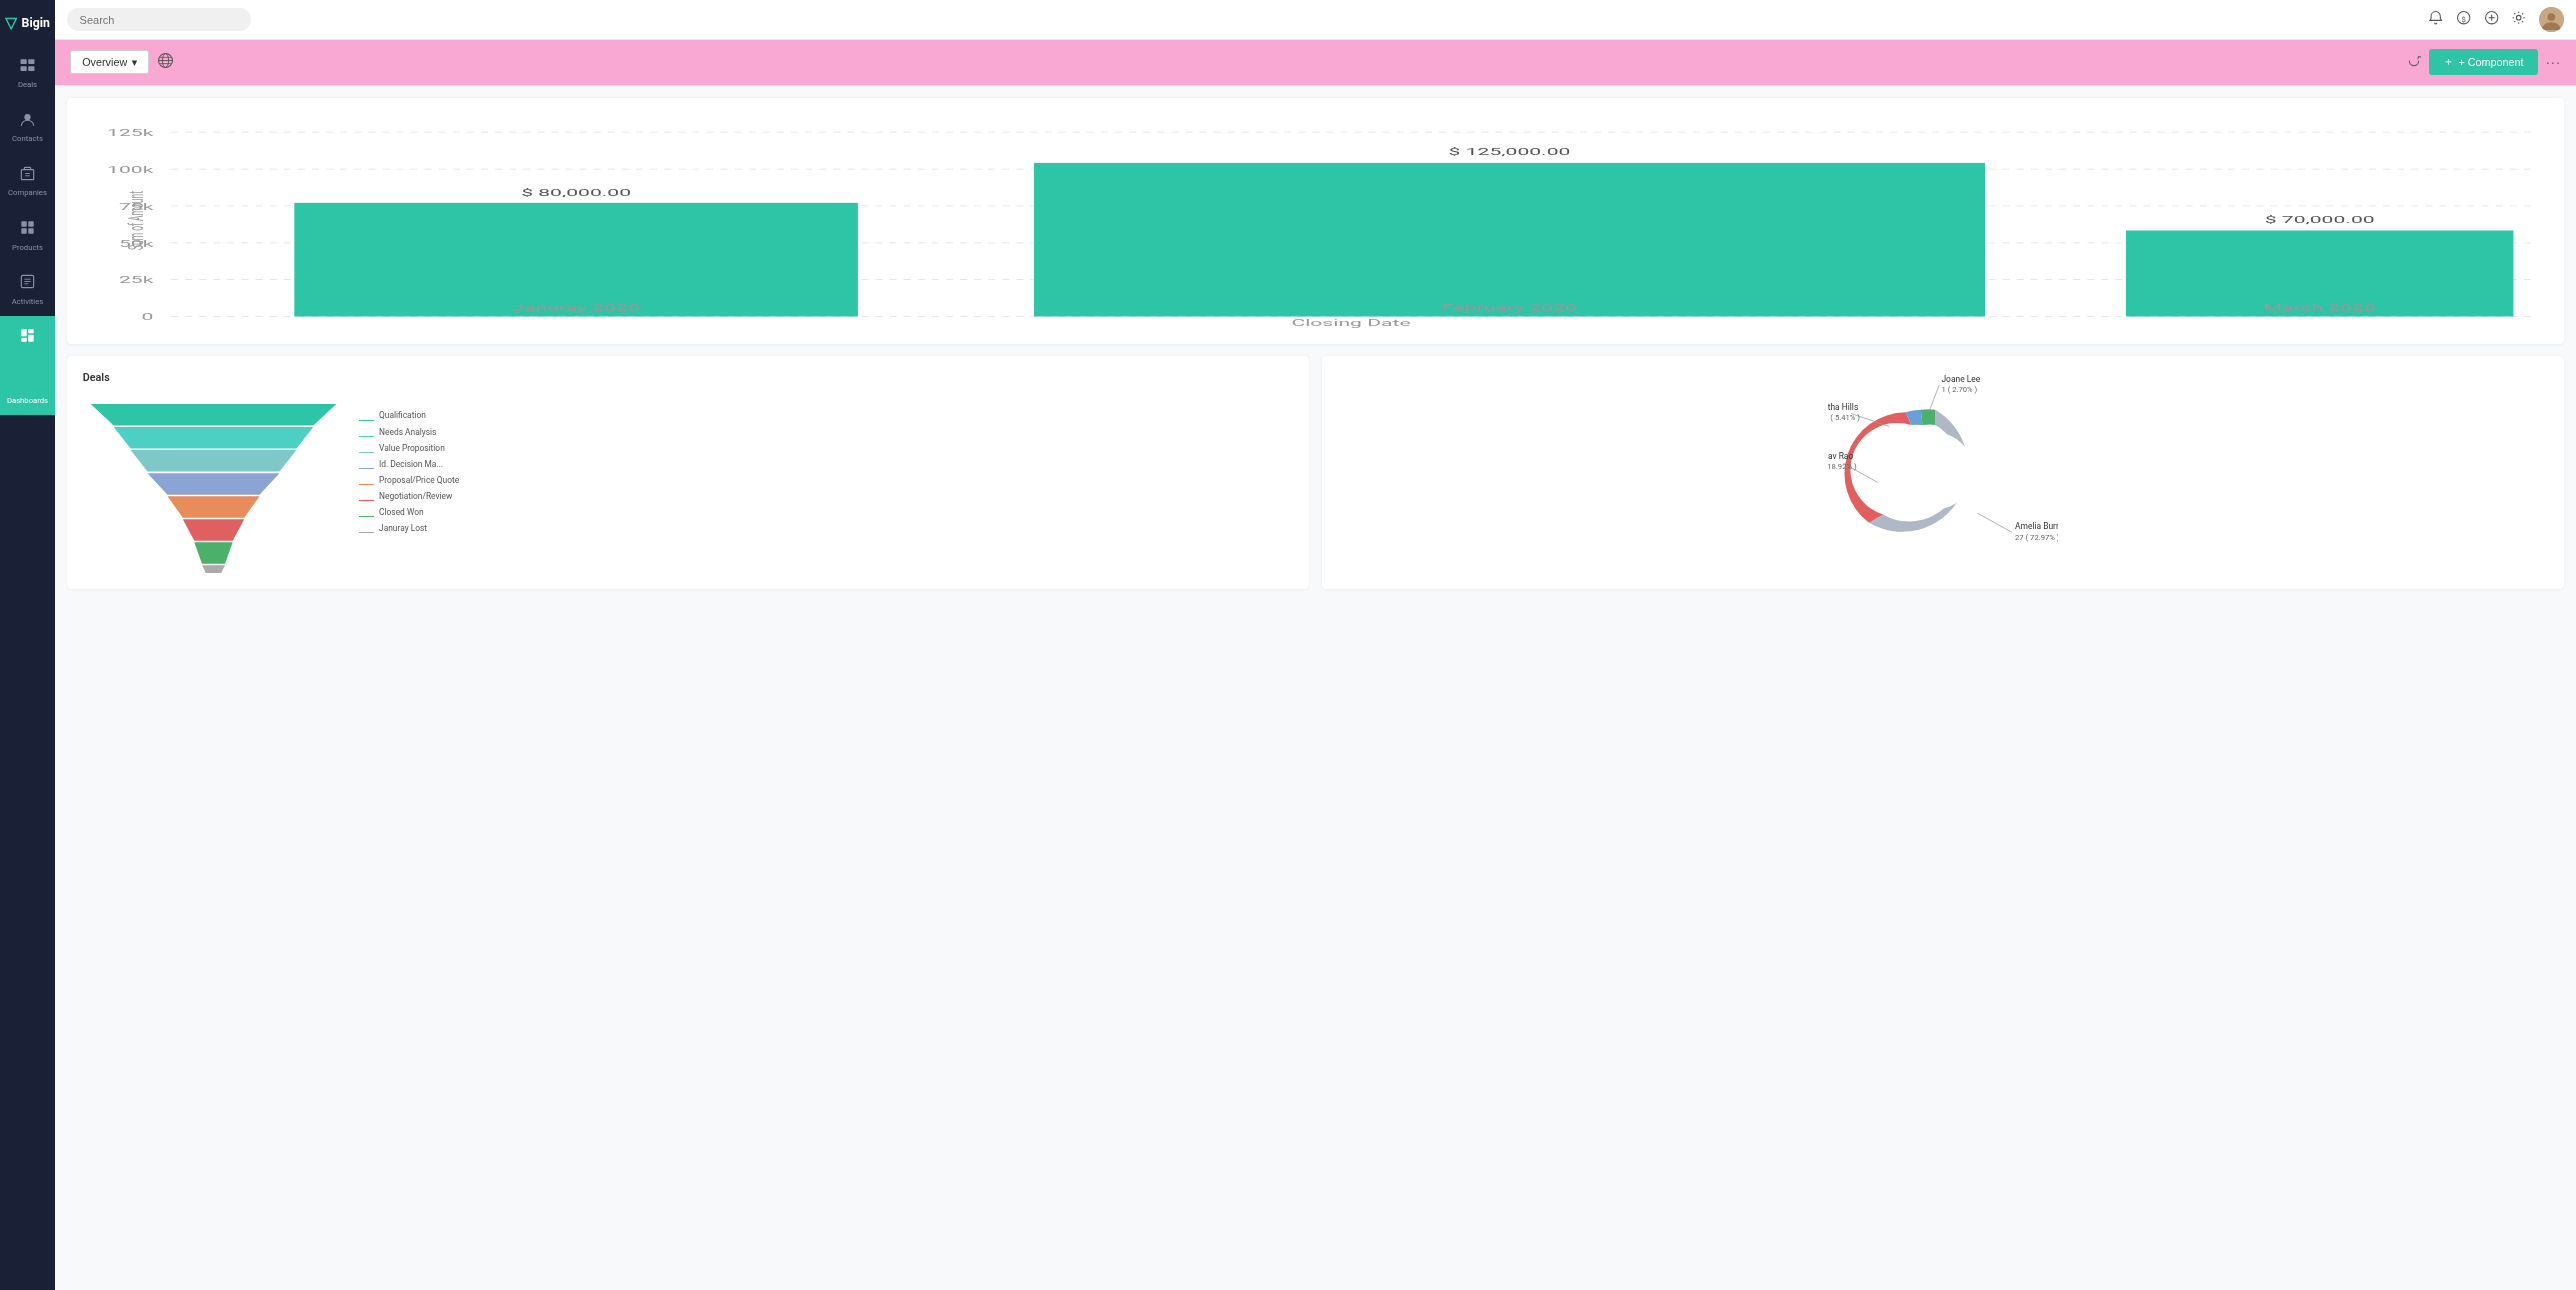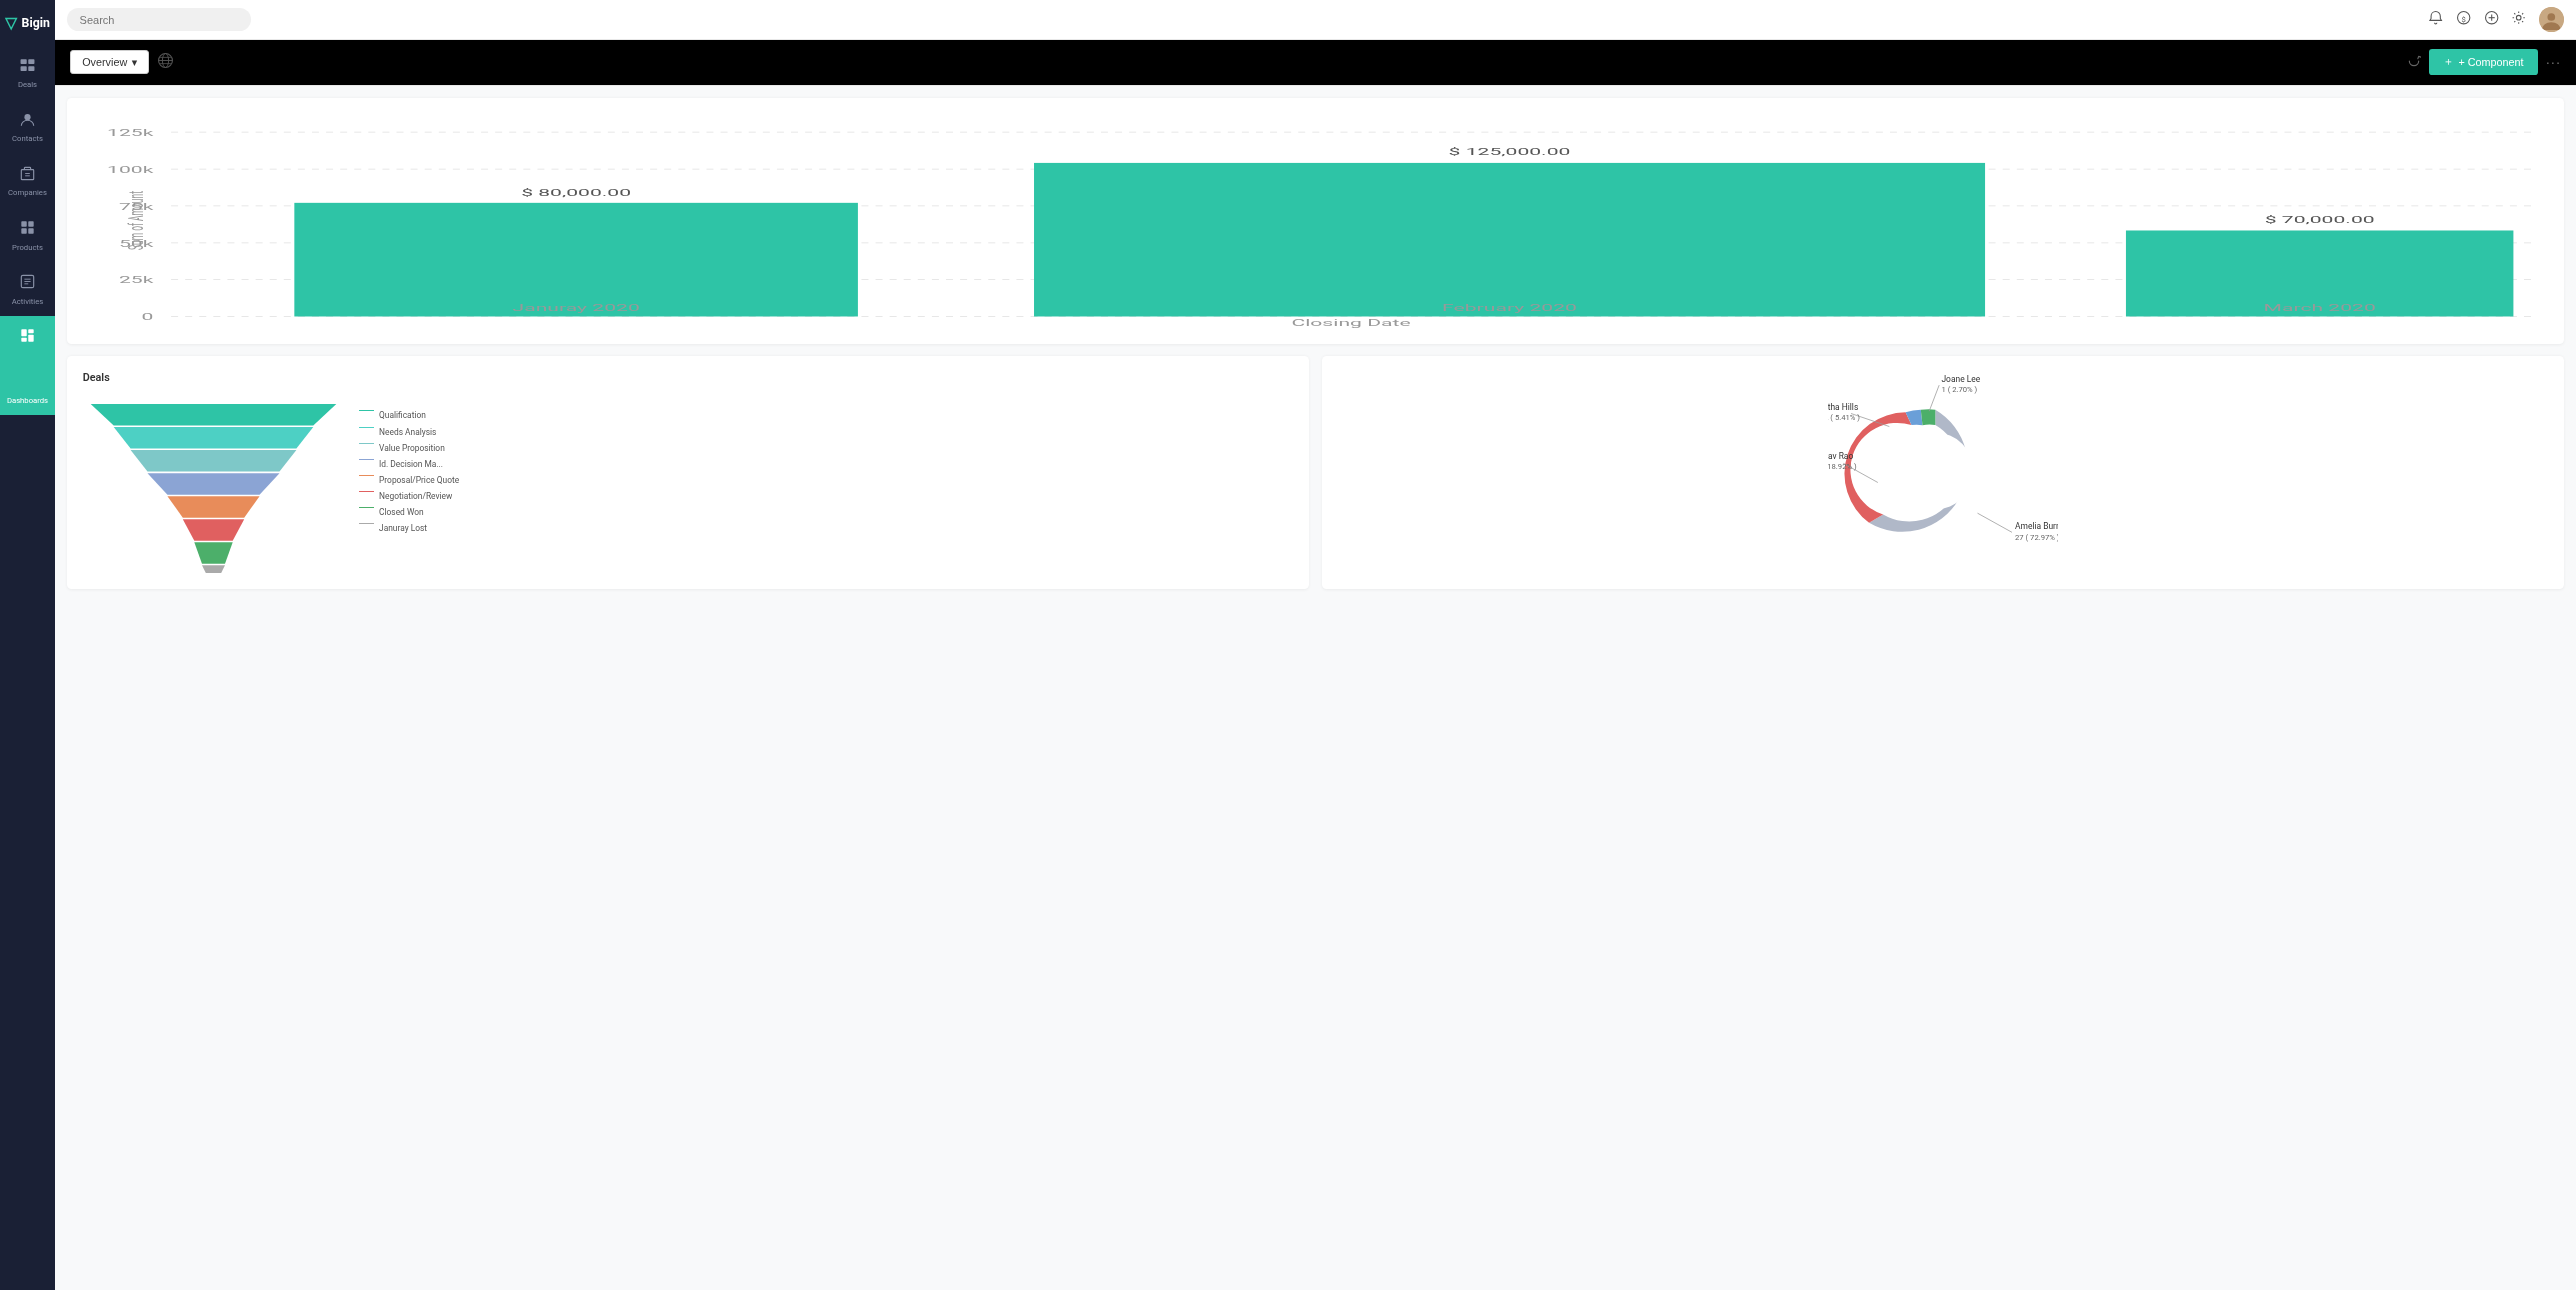--- a/index.html
+++ b/index.html
@@ -110,21 +110,21 @@
 
     
     .dashboard {
       flex: 1;
       overflow-y: auto;
       background: #f8f9fa;
     }
 
     
     .dashboard-toolbar {
-      background: #000000;
+      background: #f9a8d4;
       padding: 9.2px 15.4px;
       display: flex;
       align-items: center;
       gap: 7.7px;
       border-bottom: 0.8px solid #e8e8e8;
     }
     .overview-btn {
       display: flex;
       align-items: center;
       gap: 4.6px;
@@ -217,21 +217,21 @@
     .funnel-legend {
       display: flex;
       flex-direction: column;
       gap: 6.1px;
       padding-top: 6.1px;
       font-size: 8.4px;
       color: #555;
     }
     .funnel-legend-item {
       display: flex;
-      align-items: flex-start;
+      align-items: flex-end;
       gap: 4.6px;
     }
     .funnel-legend-line {
       width: 15.4px;
       height: 0.8px;
       background: #999;
     }
 
     
     .donut-container {

